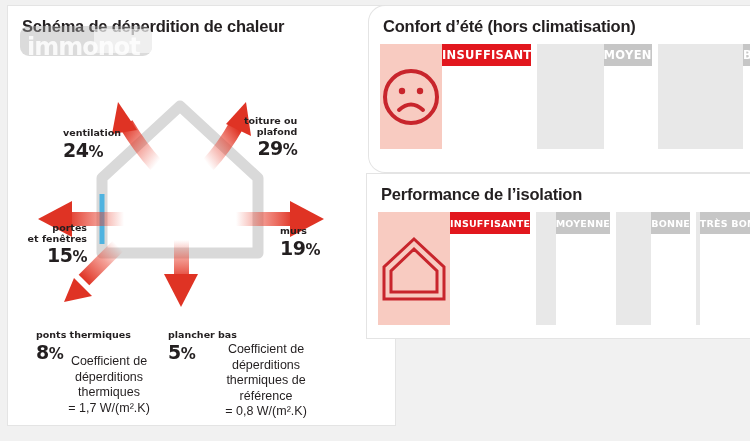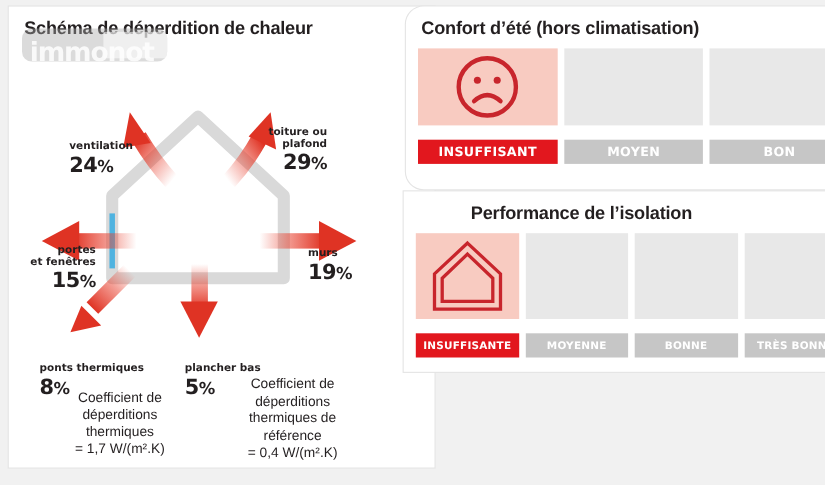--- a/index.html
+++ b/index.html
@@ -143,39 +143,37 @@
   }
   #confort-title {
     position: absolute;
     left: 14px; top: 11px;
     white-space: nowrap;
   }
   #isolation-title {
     position: absolute;
     left: 14px; top: 11px;
     white-space: nowrap;
-    margin-left: 47px;
   }
 
   .rating-row {
     position: absolute;
     left: 11px;
     right: 11px;
     display: flex;
     gap: 6px;
   }
   #confort-row  { top: 38px; height: 105px; }
   #isolation-row{ top: 38px; height: 113px; }
 
   .rating-cell {
     flex: 1;
     display: flex;
-    flex-direction: column;
+    flex-direction: row;
     position: relative;
-    gap: 13px;
   }
   .rating-face {
     flex: 1;
     background: #e8e8e8;
     display: flex;
     align-items: center;
     justify-content: center;
   }
   .rating-cell.active .rating-face {
     background: #f8cbc1;
@@ -322,21 +320,21 @@
       <div>déperditions</div>
       <div>thermiques</div>
       <div>= 1,7 W/(m².K)</div>
     </div>
 
     <div class="coef" id="coef-2">
       <div>Coefficient de</div>
       <div>déperditions</div>
       <div>thermiques de</div>
       <div>référence</div>
-      <div>= 0,4 W/(m².K)</div>
+      <div>= 0,8 W/(m².K)</div>
     </div>
   </div>
 
   <div class="panel" id="panel-confort">
     <div class="panel-title" id="confort-title">Confort d’été (hors climatisation)</div>
 
     <div class="rating-row" id="confort-row">
 
       <div class="rating-cell active">
         <div class="rating-face">

